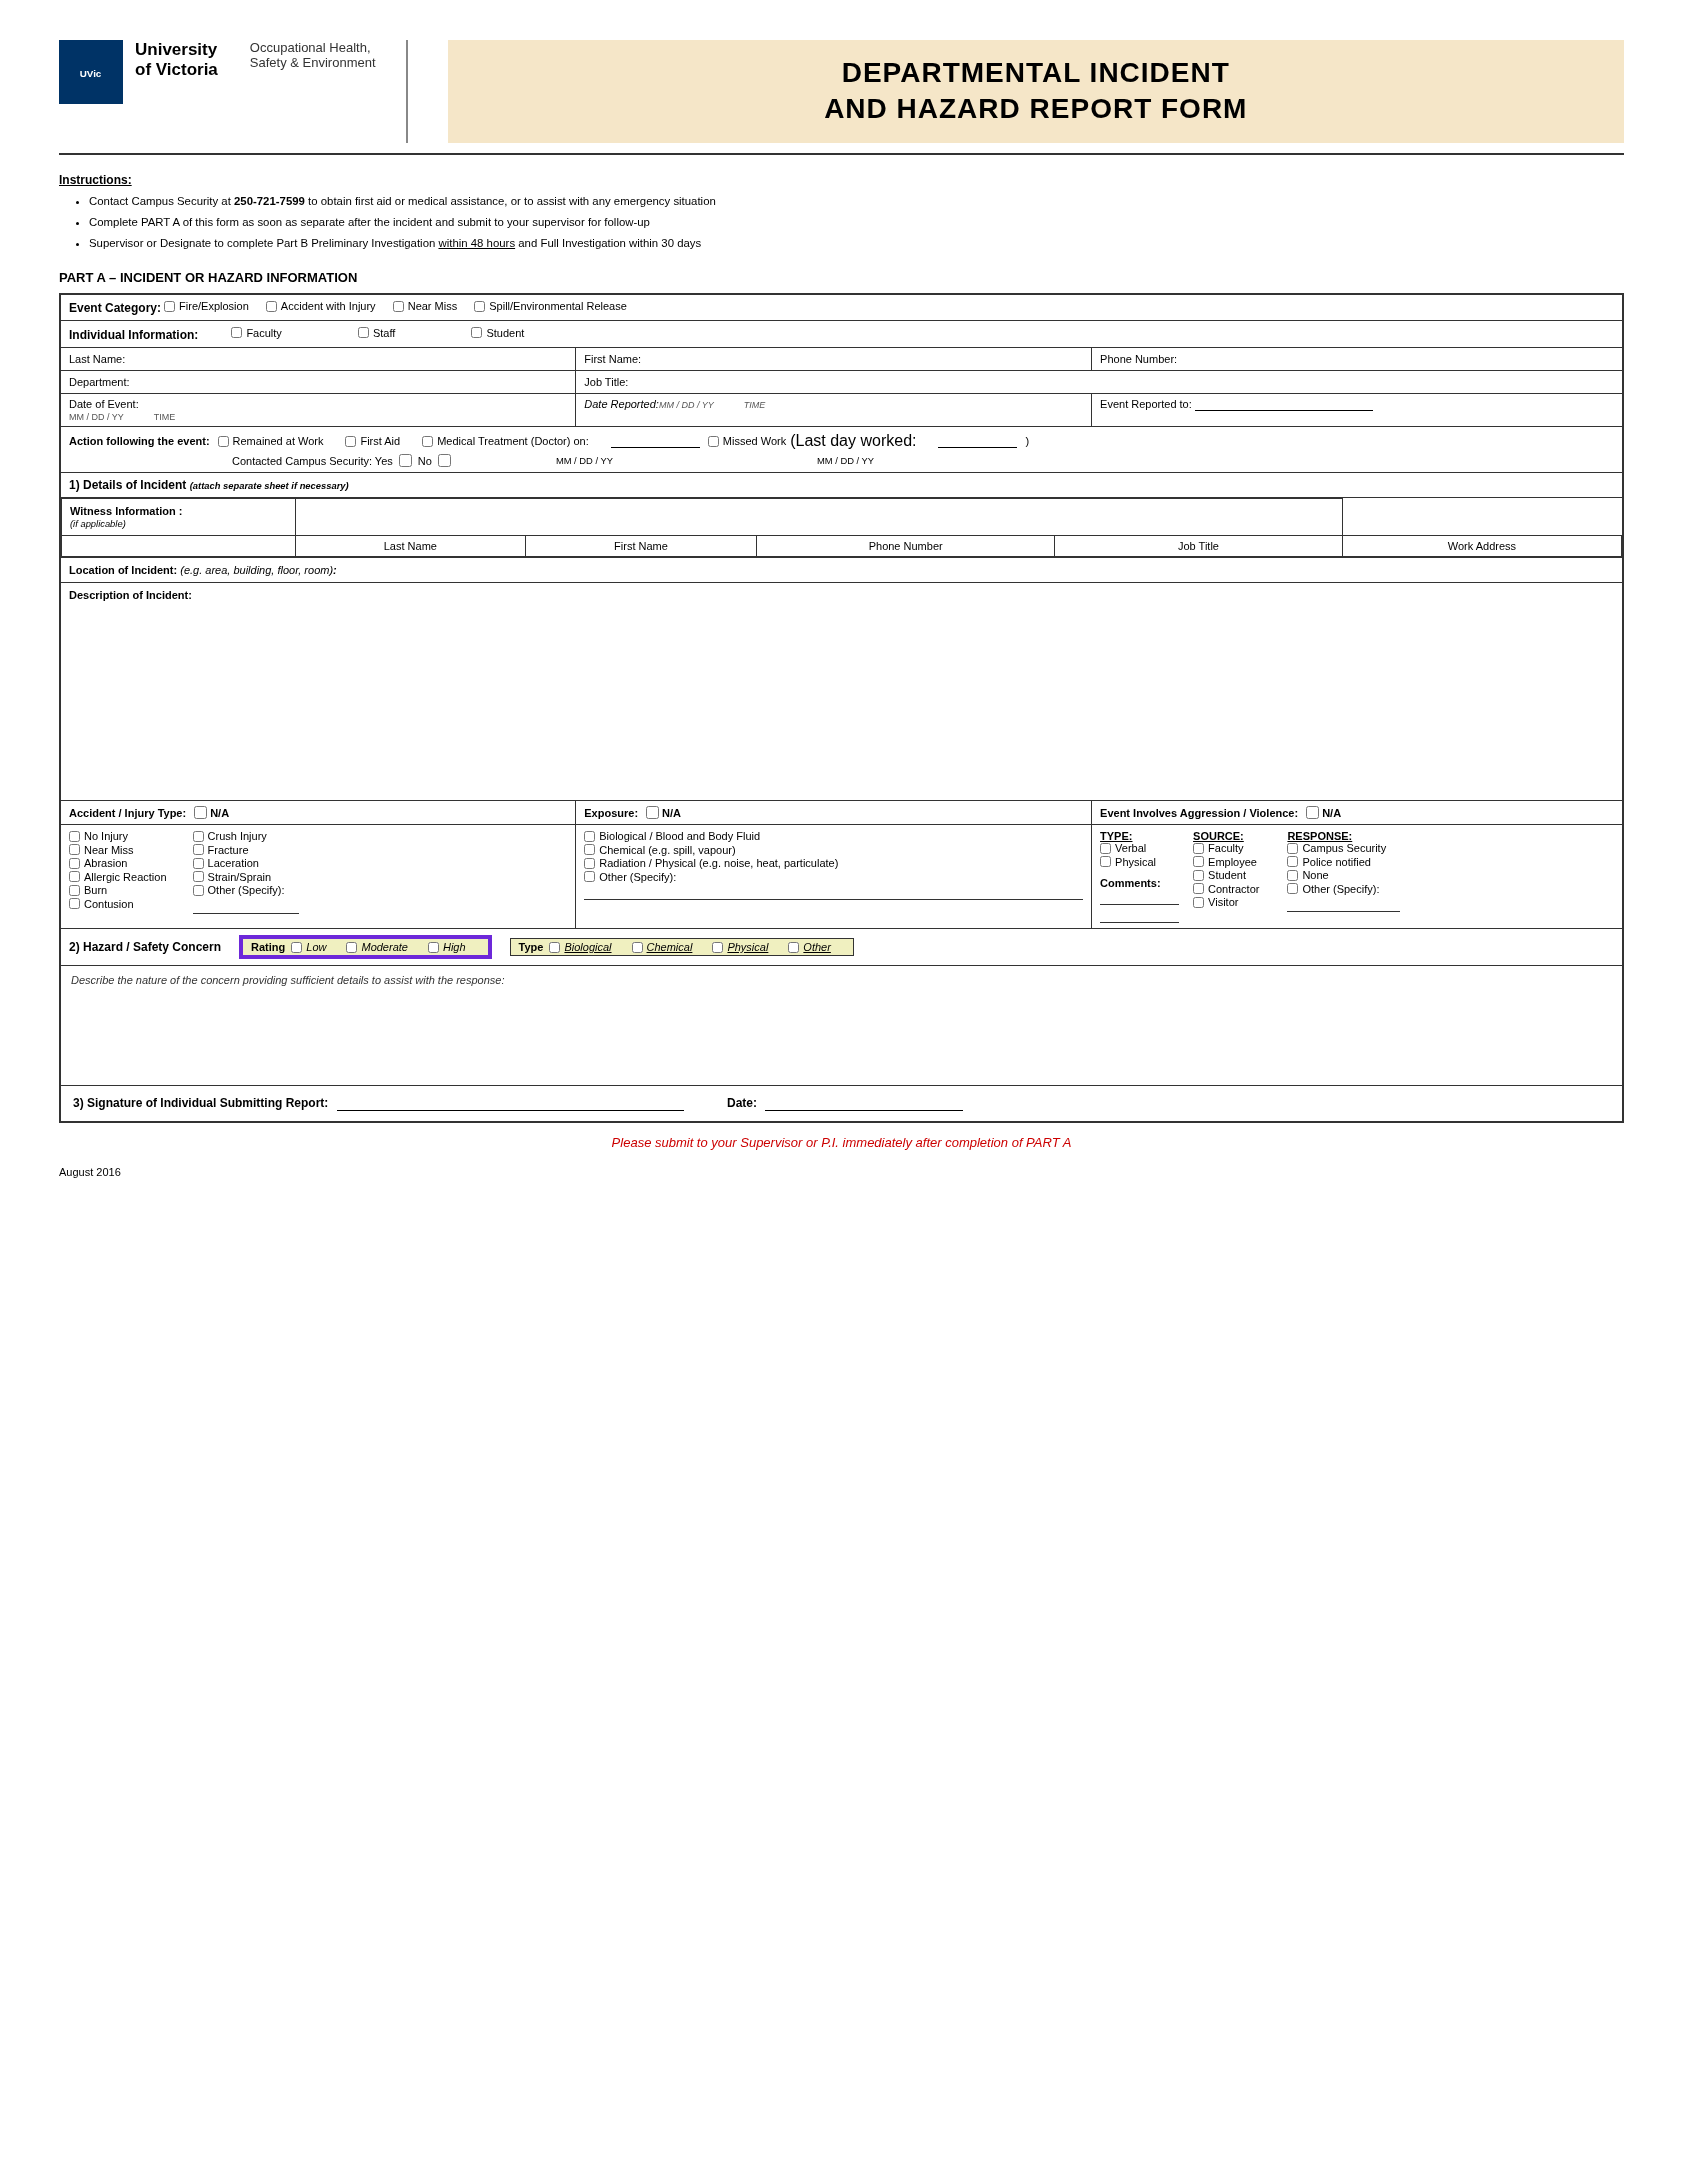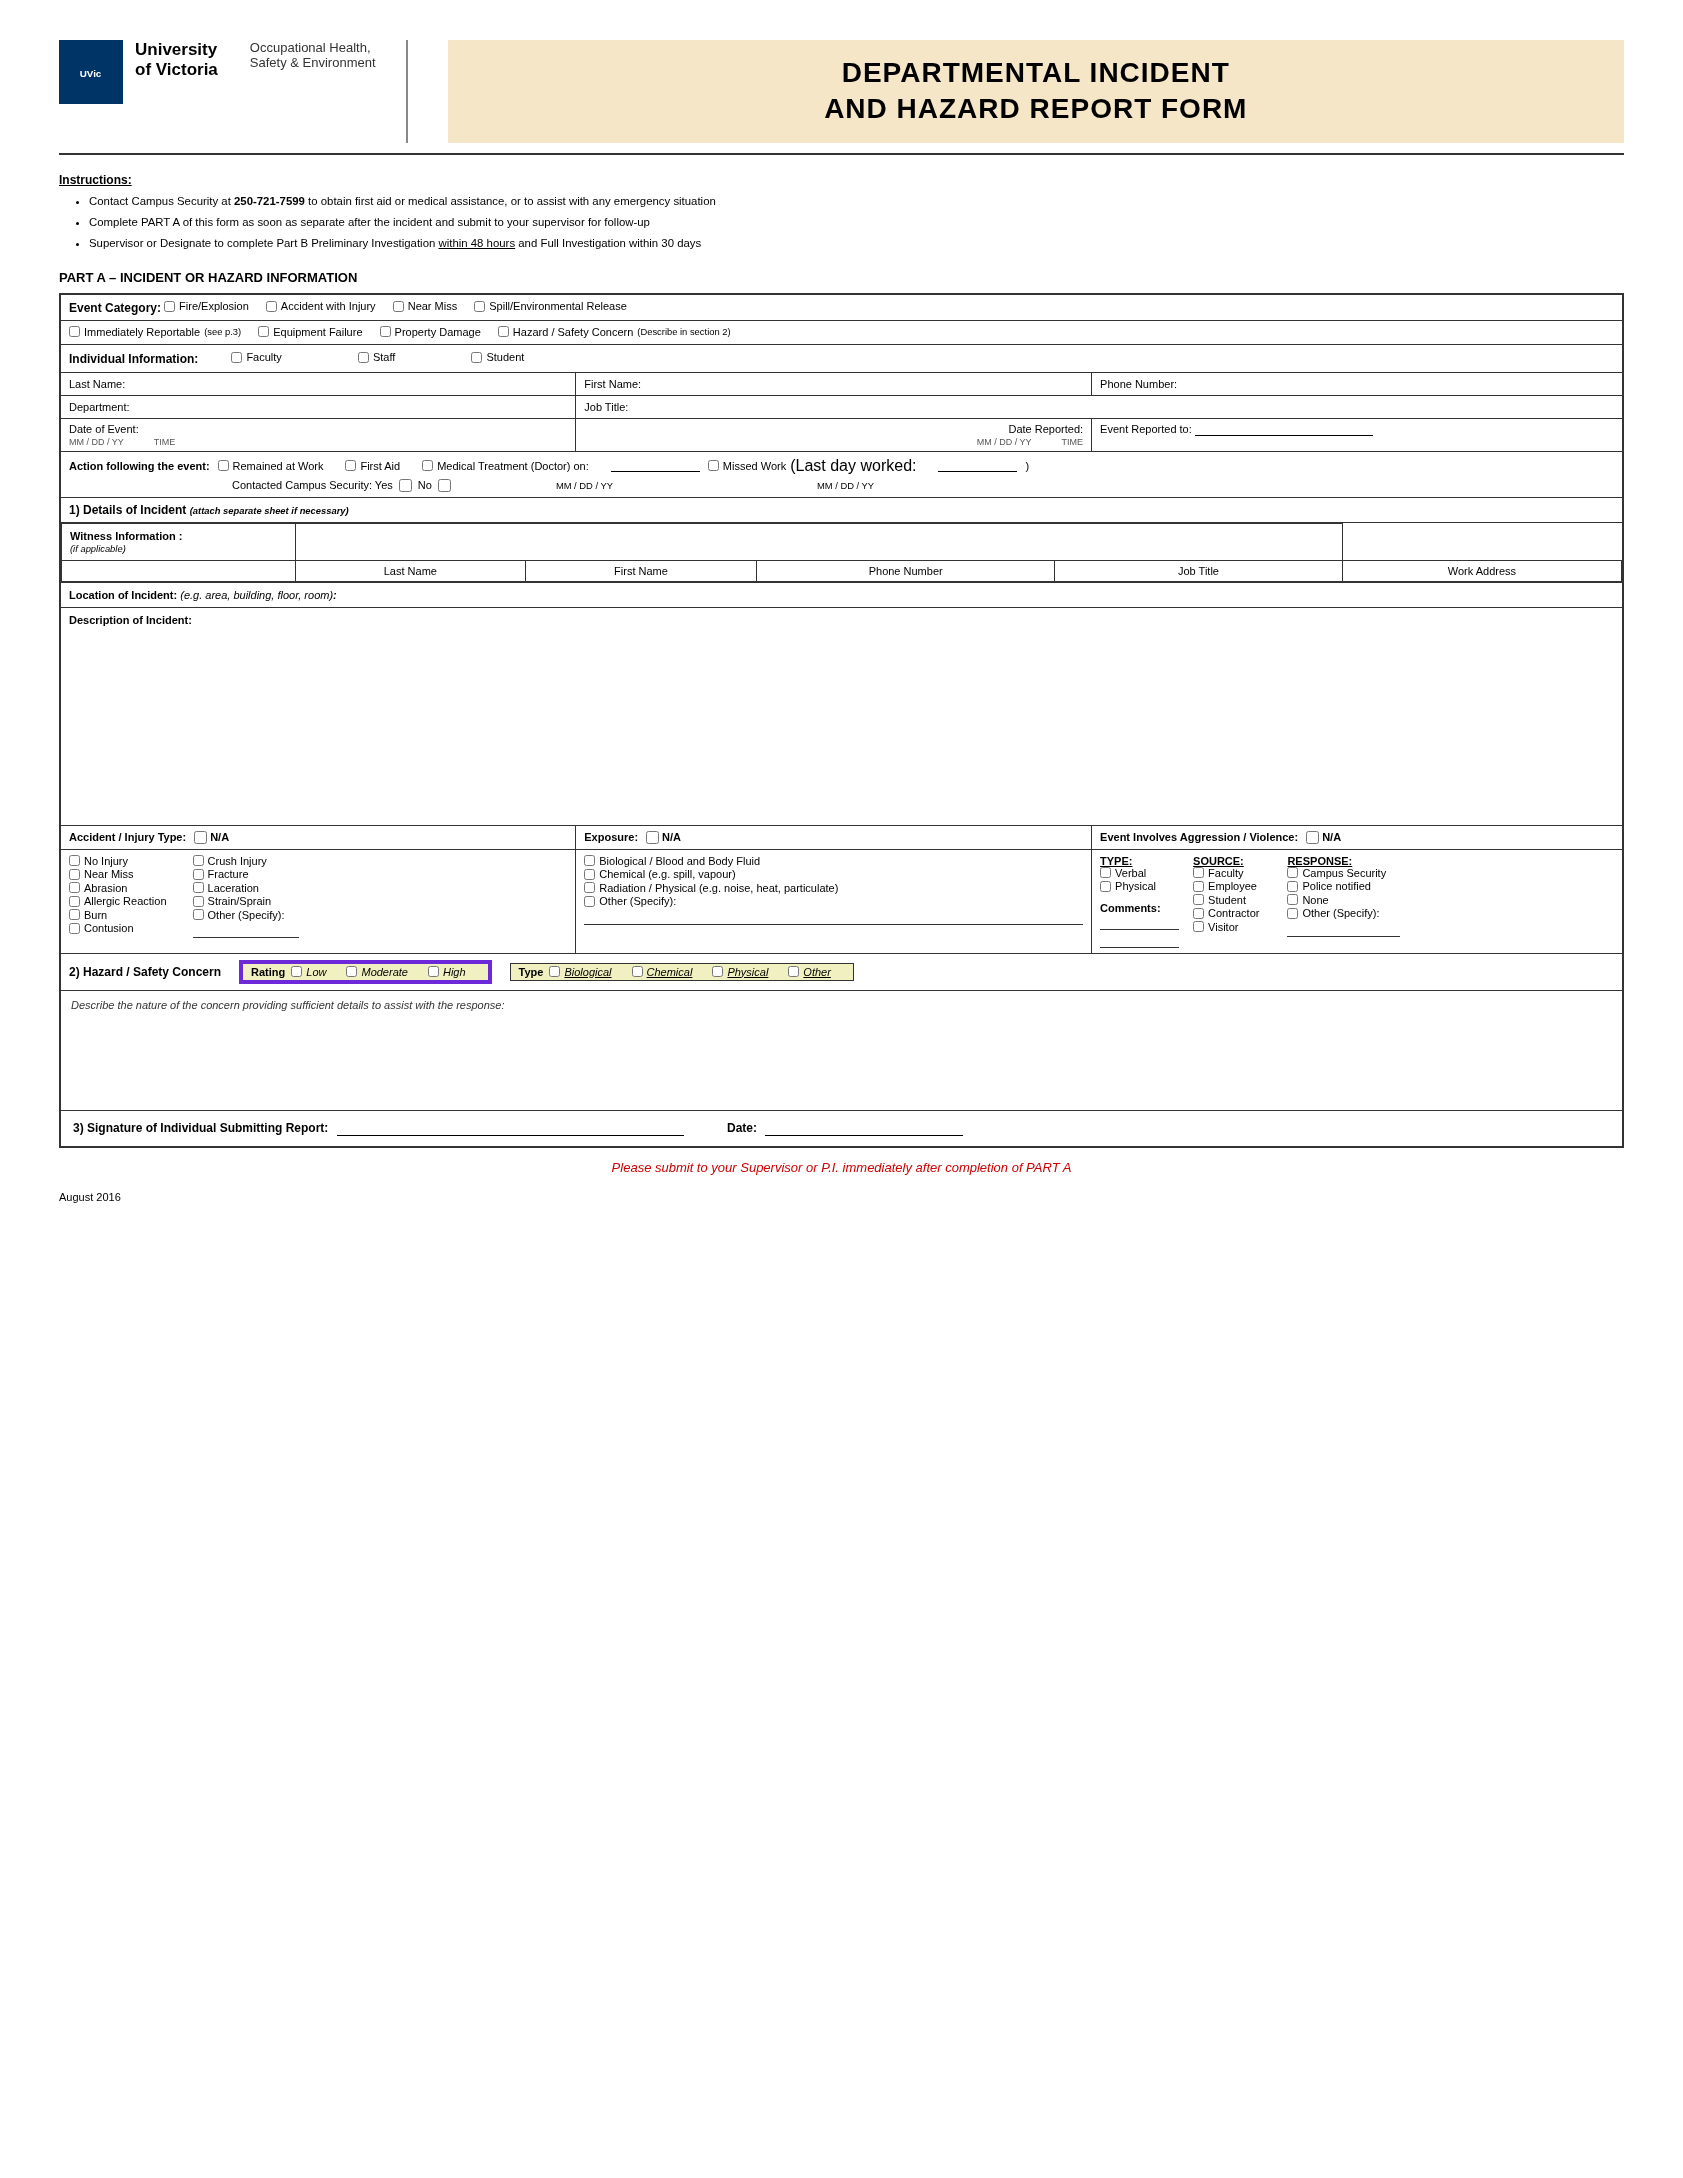--- a/index.html
+++ b/index.html
@@ -192,28 +192,20 @@
   <tbody>
       <tr>
     <td colspan="3" style="padding:5px 8px;">
       <span class="section-label">Event Category:</span>
       <label class="checkbox-item"><input type="checkbox" style=""> Fire/Explosion</label>
       <label class="checkbox-item"><input type="checkbox" style=""> Accident with Injury</label>
       <label class="checkbox-item"><input type="checkbox" style=""> Near Miss</label>
       <label class="checkbox-item"><input type="checkbox" style=""> Spill/Environmental Release</label>
     </td>
   </tr>
-  <tr>
-    <td colspan="3" style="padding:5px 8px; border-top:none;">
-      <label class="checkbox-item"><input type="checkbox" style=""> Immediately Reportable <span class="small-text">(see p.3)</span></label>
-      <label class="checkbox-item"><input type="checkbox" style=""> Equipment Failure</label>
-      <label class="checkbox-item"><input type="checkbox" style=""> Property Damage</label>
-      <label class="checkbox-item"><input type="checkbox" style=""> Hazard / Safety Concern <span class="small-text">(Describe in section 2)</span></label>
-    </td>
-  </tr>
 
   <tr>
     <td colspan="3" style="padding:6px 8px;">
       <span class="section-label">Individual Information:</span>
       <label class="checkbox-item" style="margin-left:30px;"><input type="checkbox" style=""> Faculty</label>
       <label class="checkbox-item" style="margin-left:59px;"><input type="checkbox" style=""> Staff</label>
       <label class="checkbox-item" style="margin-left:59px;"><input type="checkbox" style=""> Student</label>
     </td>
   </tr>
 
@@ -242,21 +234,21 @@
     <td style="padding:4px 8px;">
       <div style="display:flex;align-items:flex-start;flex-direction:column;">
         <span class="row-label">Date of Event:</span>
         <span style="display:flex;gap:30px;margin-top:2px;">
           <span class="sub-label">MM / DD / YY</span>
           <span class="sub-label">TIME</span>
         </span>
       </div>
     </td>
     <td style="padding:4px 8px;">
-      <div style="display:flex;align-items:flex-end;flex-direction:column;">
+      <div style="display:flex;align-items:center;flex-direction:row;font-style:italic;">
         <span class="row-label">Date Reported:</span>
         <span style="display:flex;gap:30px;margin-top:2px;">
           <span class="sub-label">MM / DD / YY</span>
           <span class="sub-label">TIME</span>
         </span>
       </div>
     </td>
     <td style="padding:4px 8px;">
       <span class="row-label">Event Reported to:</span>
       <span class="inline-underline" style="min-width:178px;">&nbsp;</span>

